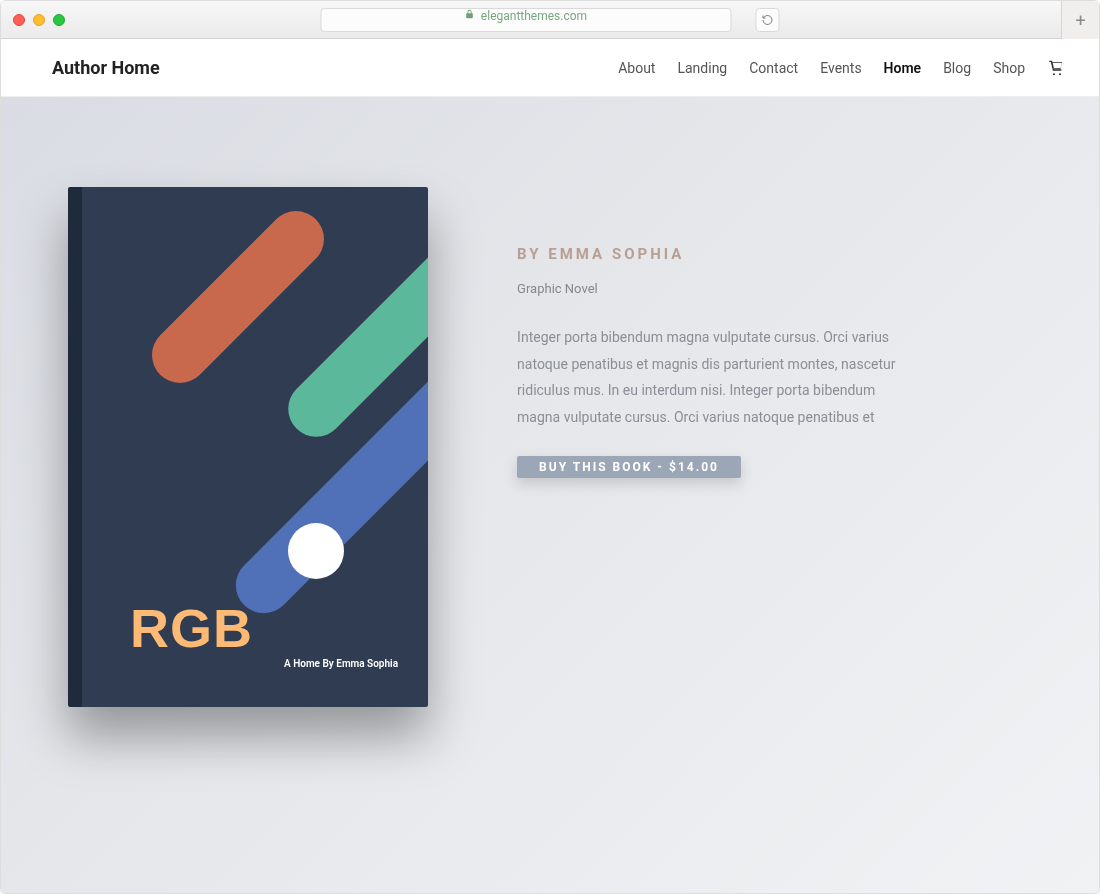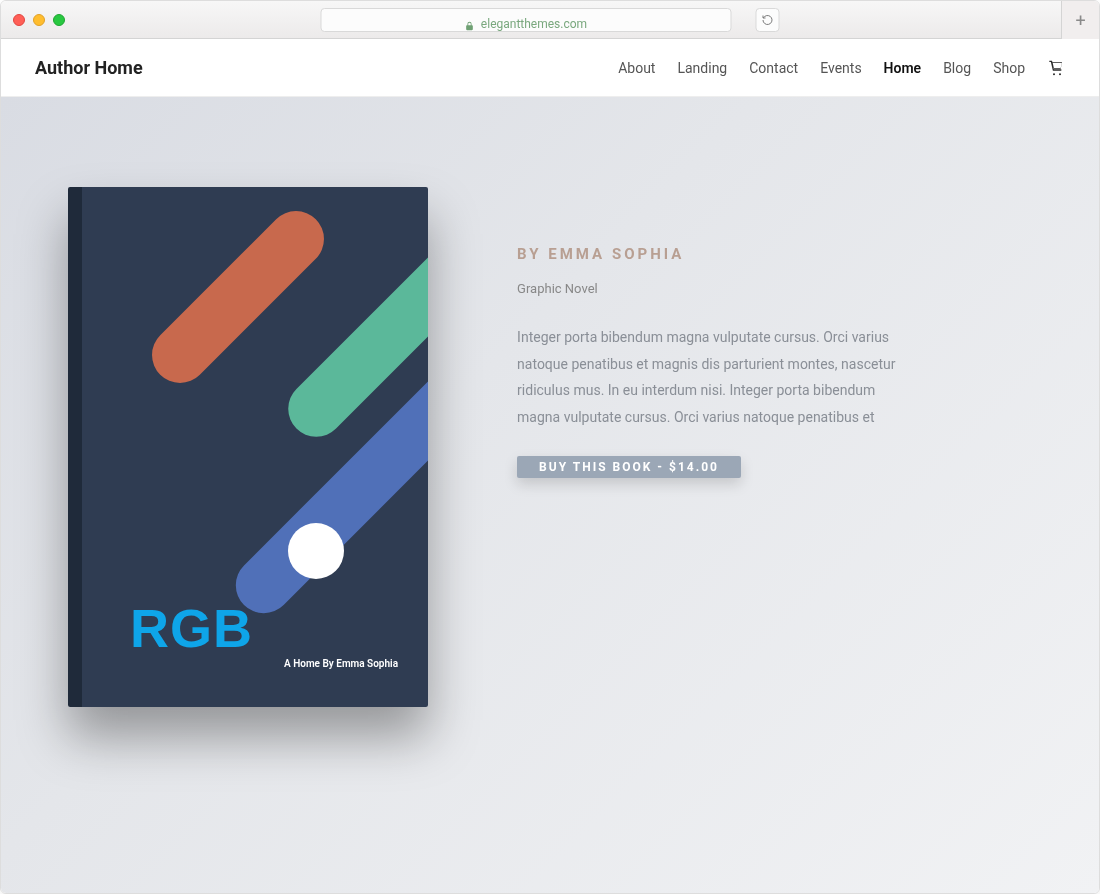--- a/index.html
+++ b/index.html
@@ -6,45 +6,45 @@
   html, body { width: 1100px; height: 894px; font-family: -apple-system, BlinkMacSystemFont, "Segoe UI", Roboto, Helvetica, Arial, sans-serif; background:#fff; }
   .browser-frame { width:1100px; height:894px; border:1px solid #ddd; border-radius:6px; overflow:hidden; background:#fff; box-shadow:0 2px 6px rgba(0,0,0,.07); position:relative; }
   
   .chrome-bar { height:38px; background:linear-gradient(#f7f7f7,#eceaea); border-bottom:1px solid #d4d4d4; display:flex; align-items:center; padding:0 12px; position:relative; }
   .traffic-lights { display:flex; gap:8px; }
   .tl { width:12px; height:12px; border-radius:50%; }
   .tl.red { background:#ff5f57; border:1px solid #e24640; }
   .tl.yellow { background:#ffbd2e; border:1px solid #e1a127; }
   .tl.green { background:#28c840; border:1px solid #1fa532; }
   .addr-wrap { position:absolute; left:50%; transform:translateX(-50%); display:flex; align-items:center; gap:24px; }
-  .addr-bar { width:411px; height:24px; background:#fcfcfc; border:1px solid #d9d9d9; border-radius:4px; display:flex; align-items:flex-end; justify-content:center; gap:6px; font-size:12px; color:#7aa87e; }
+  .addr-bar { width:411px; height:24px; background:#fcfcfc; border:1px solid #d9d9d9; border-radius:4px; display:flex; align-items:flex-start; justify-content:center; gap:6px; font-size:12px; color:#7aa87e; }
   .lock-icon svg { display:block; }
   .reload-btn { width:24px; height:24px; border:1px solid #d9d9d9; border-radius:4px; background:#fcfcfc; display:flex; align-items:center; justify-content:center; }
   .new-tab { position:absolute; right:0; top:0; height:38px; width:38px; background:#f1eeee; border-left:1px solid #d4d4d4; display:flex; align-items:center; justify-content:center; color:#8a8a8a; font-size:18px; }
   
   .site-header { height:58px; background:#fff; border-bottom:1px solid #eee; display:flex; align-items:center; justify-content:space-between; padding:0 34px; }
-  .logo { font-weight:700; font-size:18px; color:#222; }
+  .logo { font-weight:700; font-size:18px; color:#222;margin-left:17px; }
   .nav { display:flex; align-items:center; gap:22px; font-size:14px; color:#555; }
   .nav-item { cursor:pointer; }
   .nav-item.active { color:#111; font-weight:600; }
   .cart-icon svg { display:block; }
   
   .hero { display:flex; height:calc(894px - 38px - 58px - 2px); background:linear-gradient(135deg,#d9dce3 0%, #e4e6ea 40%, #f1f2f4 100%); }
   .hero-left { width:45%; display:flex; justify-content:center; align-items:flex-start; padding-top:90px; }
   .hero-right { width:55%; padding:148px 90px 0 22px; }
   
   .book { width:360px; height:520px; position:relative; box-shadow: 0 30px 50px rgba(0,0,0,.35); border-radius:2px; overflow:hidden; }
   .book-spine { position:absolute; left:0; top:0; width:14px; height:100%; background:#1f2a3a; }
   .book-face { position:absolute; left:14px; top:0; right:0; bottom:0; background:#2f3c52; overflow:hidden; }
   .stripe { position:absolute; border-radius:60px; transform:rotate(-45deg); }
   .stripe.orange { width:220px; height:56px; background:#c8694d; top:82px; left:46px; }
   .stripe.teal   { width:440px; height:56px; background:#5bb89a; top:58px; left:150px; }
   .stripe.blue   { width:560px; height:56px; background:#5070b8; top:192px; left:80px; }
   .dot { position:absolute; width:56px; height:56px; border-radius:50%; background:#fff; left:206px; top:336px; }
-  .book-title { position:absolute; left:48px; bottom:48px; color:#0ea5e9; font-weight:800; font-size:54px; letter-spacing:1px; font-family:"Arial Black", Arial, sans-serif;text-align:center; }
+  .book-title { position:absolute; left:48px; bottom:48px; color:#fdba74; font-weight:800; font-size:54px; letter-spacing:1px; font-family:"Arial Black", Arial, sans-serif;text-align:center; }
   .book-sub { position:absolute; right:30px; bottom:38px; color:#fff; font-size:10px; font-weight:600; }
   
   .byline { color:#b89f92; letter-spacing:3px; font-size:15px; font-weight:700; margin-bottom:18px; }
   .book-heading { font-family:"Times New Roman", Georgia, serif; font-size:50px; font-weight:700; color:#1a1a1a; margin-bottom:18px; }
   .subtype { color:#888; font-size:13px; margin-bottom:28px; }
   .desc { color:#8a8f97; font-size:14px; line-height:1.9; margin-bottom:26px; max-width:400px; }
   .buy-btn { display:inline-block; background:#9ba7b6; color:#fff; letter-spacing:2px; font-size:12px; font-weight:700; padding:4px 22px; border-radius:2px; box-shadow:0 6px 14px rgba(0,0,0,.15); }
 </style>
 </head>
 <body>

